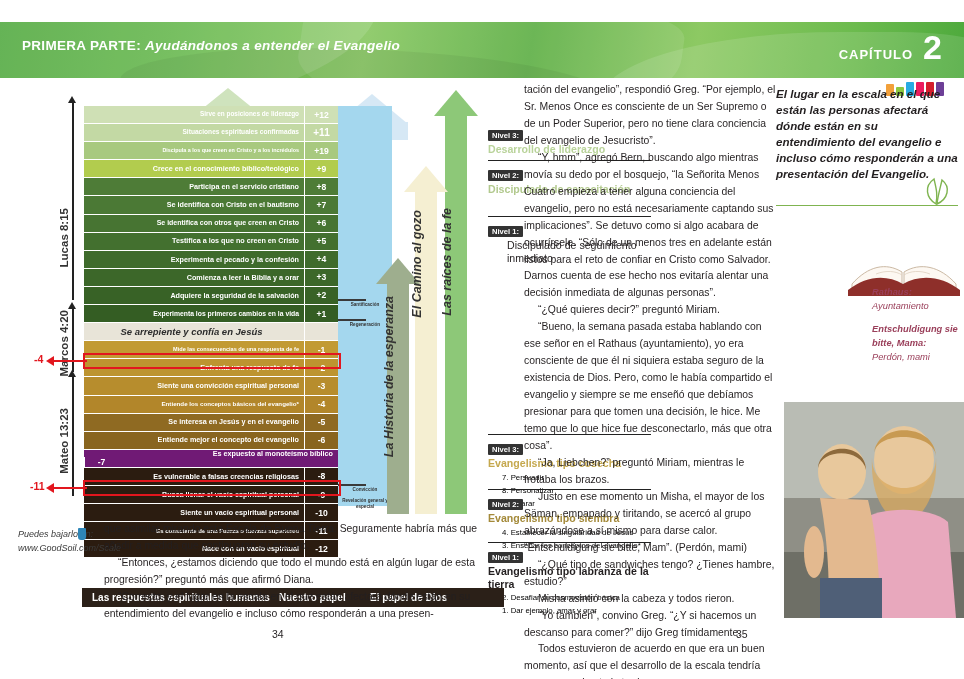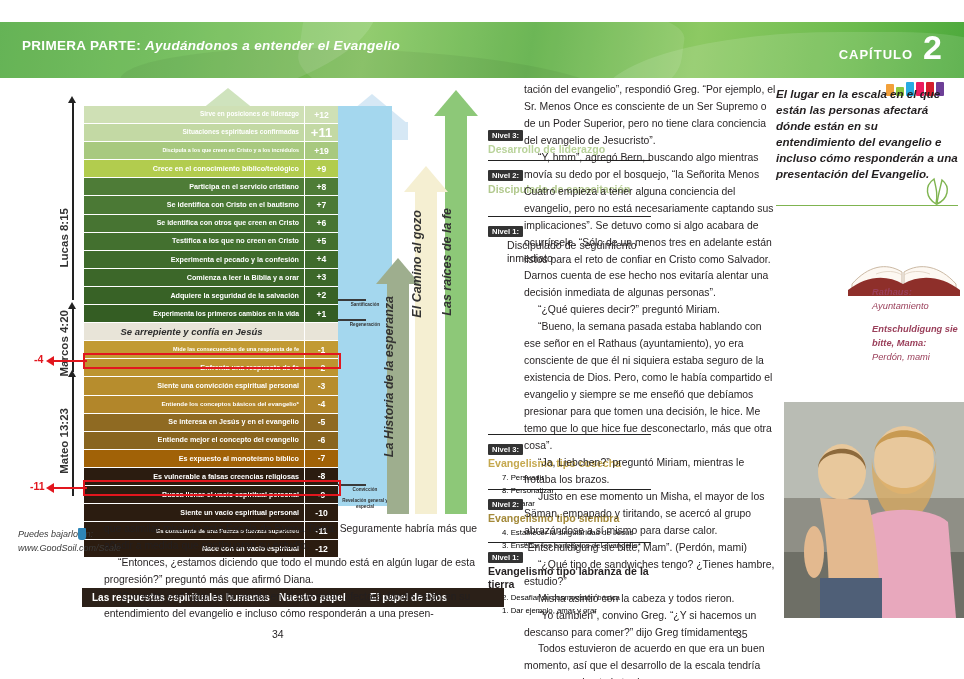--- a/index.html
+++ b/index.html
@@ -263,21 +263,21 @@
   <div class="axis" style="left:36px; top:288px; height:120px;"></div>
   <div class="axis-label" style="left:22px; top:320px;">Mateo 13:23</div>
 
   <div class="scale" id="scale-rows">
       <div class="row" style="background: rgb(207, 224, 181);">
         <div class="txt" style="color: rgb(255, 255, 255); font-size: 6.4px;">Sirve en posiciones de liderazgo</div>
         <div class="num" style="color: rgb(255, 255, 255); font-size: 8.6px;">+12</div>
       </div>
       <div class="row" style="background: rgb(195, 217, 164);">
         <div class="txt" style="color: rgb(255, 255, 255); font-size: 6.6px;">Situaciones espirituales confirmadas</div>
-        <div class="num" style="color: rgb(255, 255, 255); font-size: 13px;">+11</div>
+        <div class="num" style="color: rgb(255, 255, 255); font-size: 10px;">+11</div>
       </div>
       <div class="row" style="background: rgb(168, 201, 127);">
         <div class="txt" style="color: rgb(255, 255, 255); font-size: 5.4px;">Discipula a los que creen en Cristo y a los incrédulos</div>
         <div class="num" style="color: rgb(255, 255, 255); font-size: 8.6px;">+19</div>
       </div>
       <div class="row" style="background: rgb(178, 204, 78);">
         <div class="txt" style="color: rgb(255, 255, 255); font-size: 7.2px;">Crece en el conocimiento bíblico/teológico</div>
         <div class="num" style="color: rgb(255, 255, 255); font-size: 8.6px;">+9</div>
       </div>
       <div class="row" style="background: rgb(78, 124, 55);">
@@ -333,21 +333,21 @@
         <div class="num" style="color: rgb(255, 255, 255); font-size: 8.6px;">-4</div>
       </div>
       <div class="row" style="background: rgb(143, 106, 34);">
         <div class="txt" style="color: rgb(255, 255, 255); font-size: 7.2px;">Se interesa en Jesús y en el evangelio</div>
         <div class="num" style="color: rgb(255, 255, 255); font-size: 8.6px;">-5</div>
       </div>
       <div class="row" style="background: rgb(137, 101, 31);">
         <div class="txt" style="color: rgb(255, 255, 255); font-size: 7.2px;">Entiende mejor el concepto del evangelio</div>
         <div class="num" style="color: rgb(255, 255, 255); font-size: 8.6px;">-6</div>
       </div>
-      <div class="row" style="background: #a16207;">
+      <div class="row" style="background: #701a75; flex-direction: column;">
         <div class="txt" style="color: rgb(255, 255, 255); font-size: 7.2px;">Es expuesto al monoteísmo bíblico</div>
         <div class="num" style="color: rgb(255, 255, 255); font-size: 8.6px;">-7</div>
       </div>
       <div class="row" style="background: rgb(43, 28, 16);">
         <div class="txt" style="color: rgb(255, 255, 255); font-size: 7.2px; padding-left: 28px;">Es vulnerable a falsas creencias religiosas</div>
         <div class="num" style="color: rgb(255, 255, 255); font-size: 8.6px;">-8</div>
       </div>
       <div class="row" style="background: rgb(43, 28, 16);">
         <div class="txt" style="color: rgb(255, 255, 255); font-size: 7.2px;">Busca llenar el vacío espiritual personal</div>
         <div class="num" style="color: rgb(255, 255, 255); font-size: 8.6px;">-9</div>

